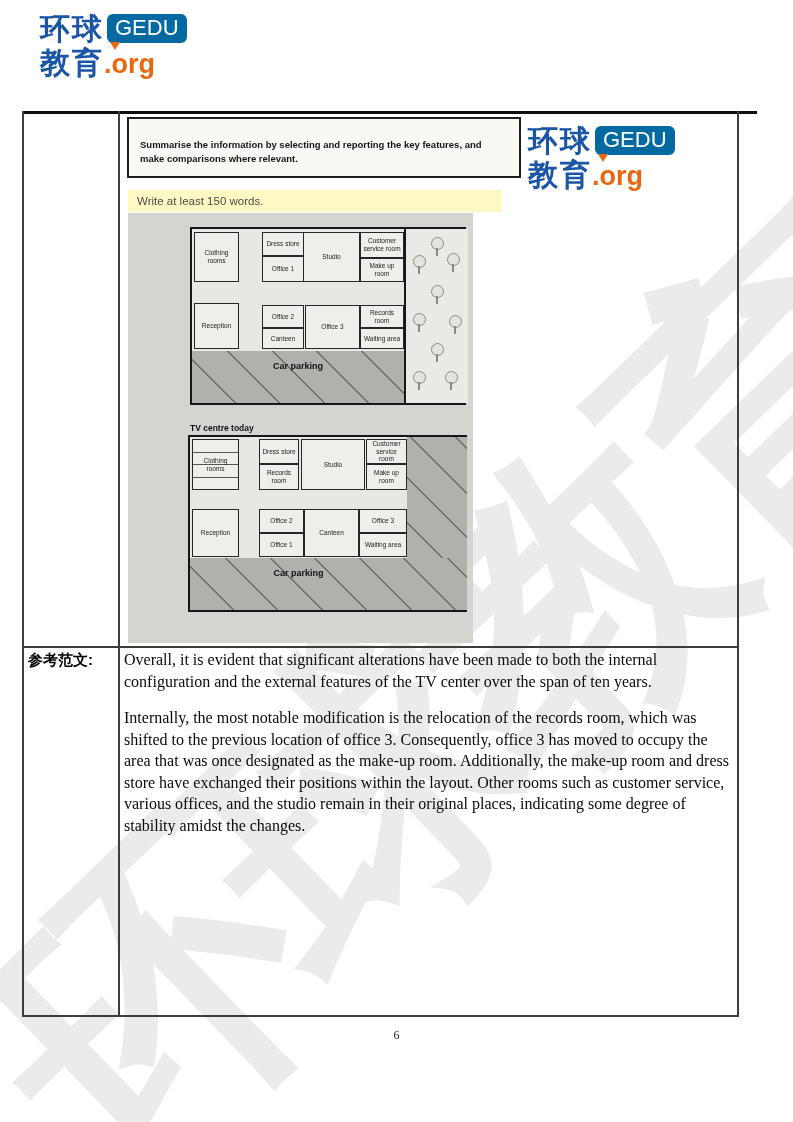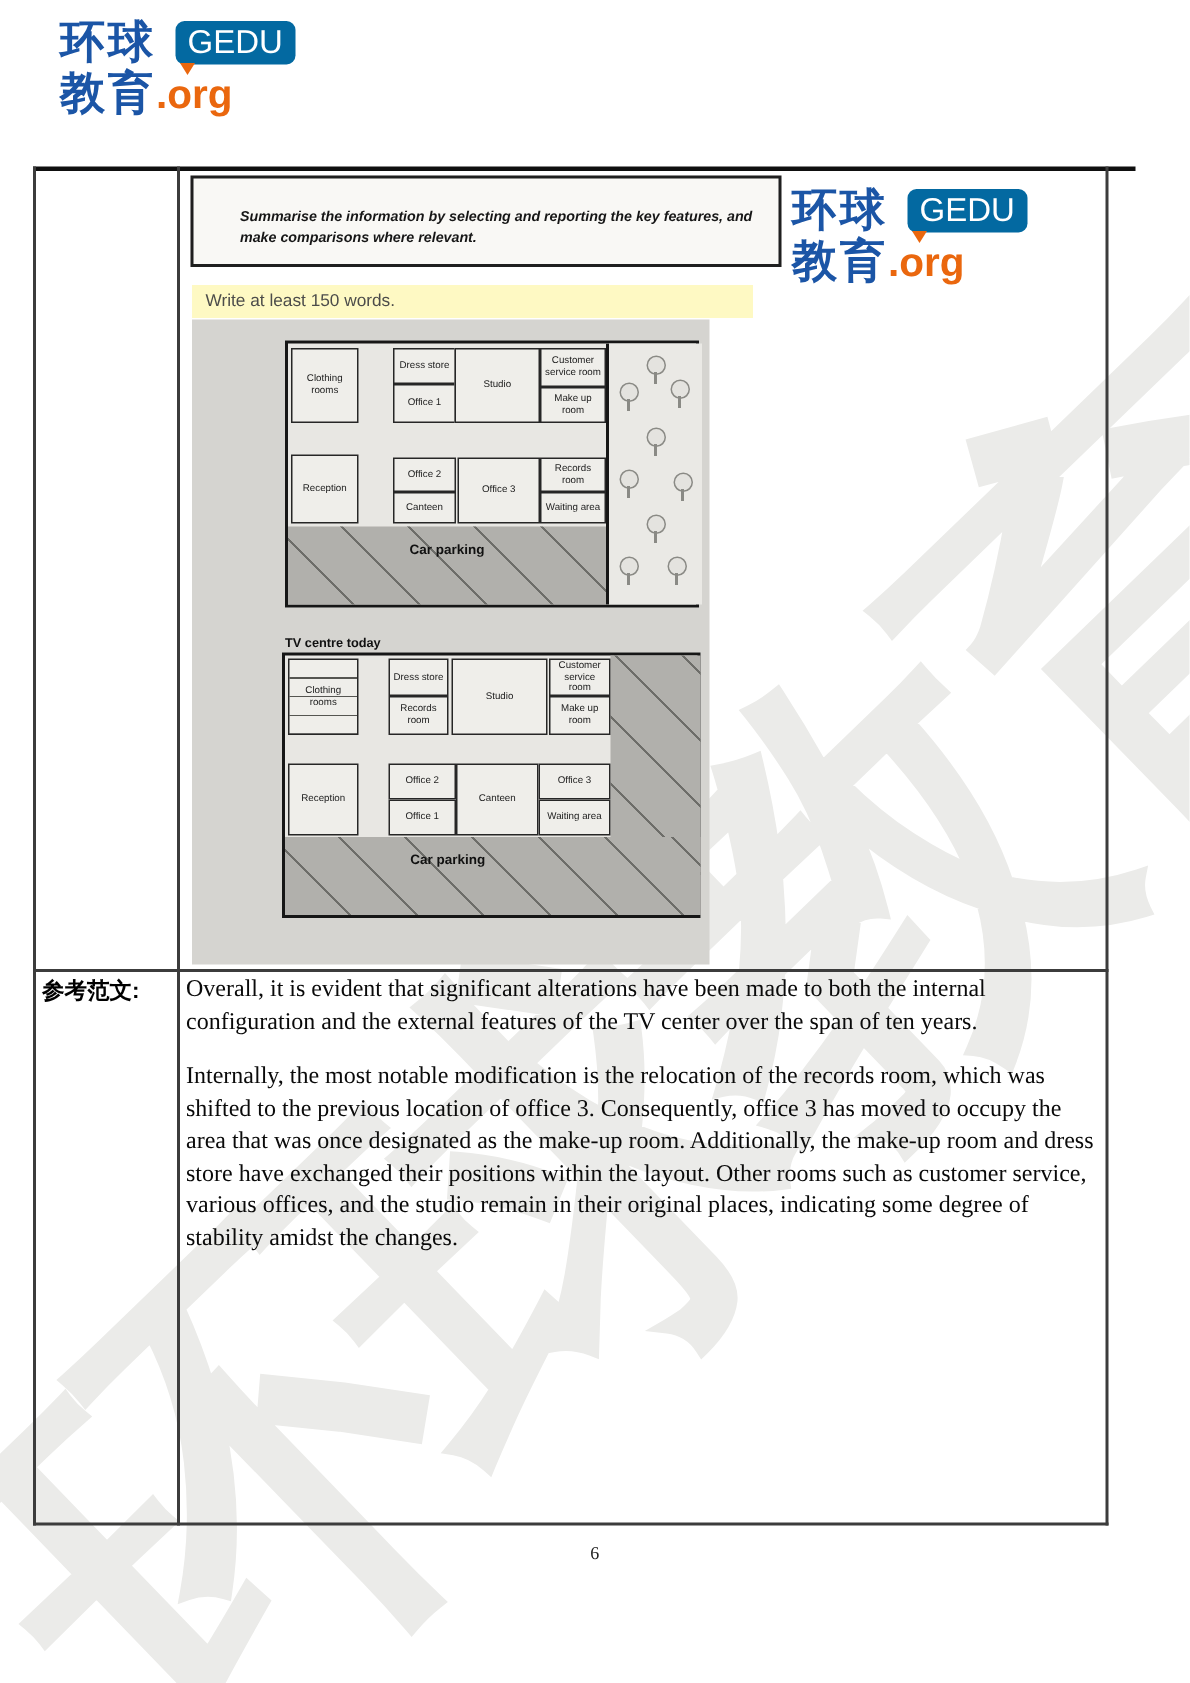--- a/index.html
+++ b/index.html
@@ -12,21 +12,21 @@
   .watermark {
     position:absolute; left:-70px; top:1000px; z-index:0;
     transform:rotate(-44deg); transform-origin:0 0;
     font-size:310px; font-weight:bold; line-height:1; letter-spacing:-18px;
     color:#ebebe9; white-space:nowrap;
   }
   
   .logo { position:absolute; z-index:2; }
   .logo-1 { left:40px; top:12px; }
   .logo-2 { left:528px; top:124px; }
-  .logo-line1 { display:flex; align-items:center;gap:10px; }
+  .logo-line1 { display:flex; align-items:center; }
   .logo-zh { font-size:30px; font-weight:900; color:#1b55a6; letter-spacing:2px; line-height:1.1; }
   .logo-badge {
     position:relative; margin-left:3px; background:#0369a1; color:#fff;
     font-size:22px; font-weight:normal; padding:2px 8px 3px; border-radius:6px; line-height:1.1;
   }
   .logo-badge::after {
     content:""; position:absolute; left:3px; bottom:-7px;
     border-style:solid; border-width:8px 5px 0 5px; border-color:#ea670e transparent transparent transparent;
   }
   .logo-line2 { display:flex; align-items:baseline; margin-top:1px; }
@@ -38,21 +38,21 @@
   .b-right    { left:737px; top:111px; width:2px;  height:906px; }
   .b-bottom   { left:22px;  top:1015px; width:717px; height:2px; }
   .c-sep      { left:118px; top:111px; width:2px;  height:906px; }
   .r-sep      { left:22px;  top:646px; width:717px; height:2px; }
   
   .prompt-box {
     position:absolute; z-index:2; left:127px; top:117px; width:394px;
     background:#f9f8f5; border:2px solid #1f1f1f; padding:9px 11px 10px;
     font-size:9.5px; font-weight:bold; color:#161616; line-height:1.45;
   }
-  .prompt-box .p2 { font-style:italic; margin-top:10px;margin-left:20px; }
+  .prompt-box .p2 { margin-top:10px; }
   .write-band {
     position:absolute; z-index:2; left:128px; top:190px; width:374px; height:22px;
     background:#fef9c3; color:#4c4c4a; font-size:11.5px; line-height:22px; padding-left:9px;
   }
   
   .maps-photo {
     position:absolute; z-index:2; left:128px; top:213px; width:345px; height:430px;
     background:#d5d4d0;
   }
   .map { position:absolute; border:2px solid #161616; background:#e8e7e3; }

